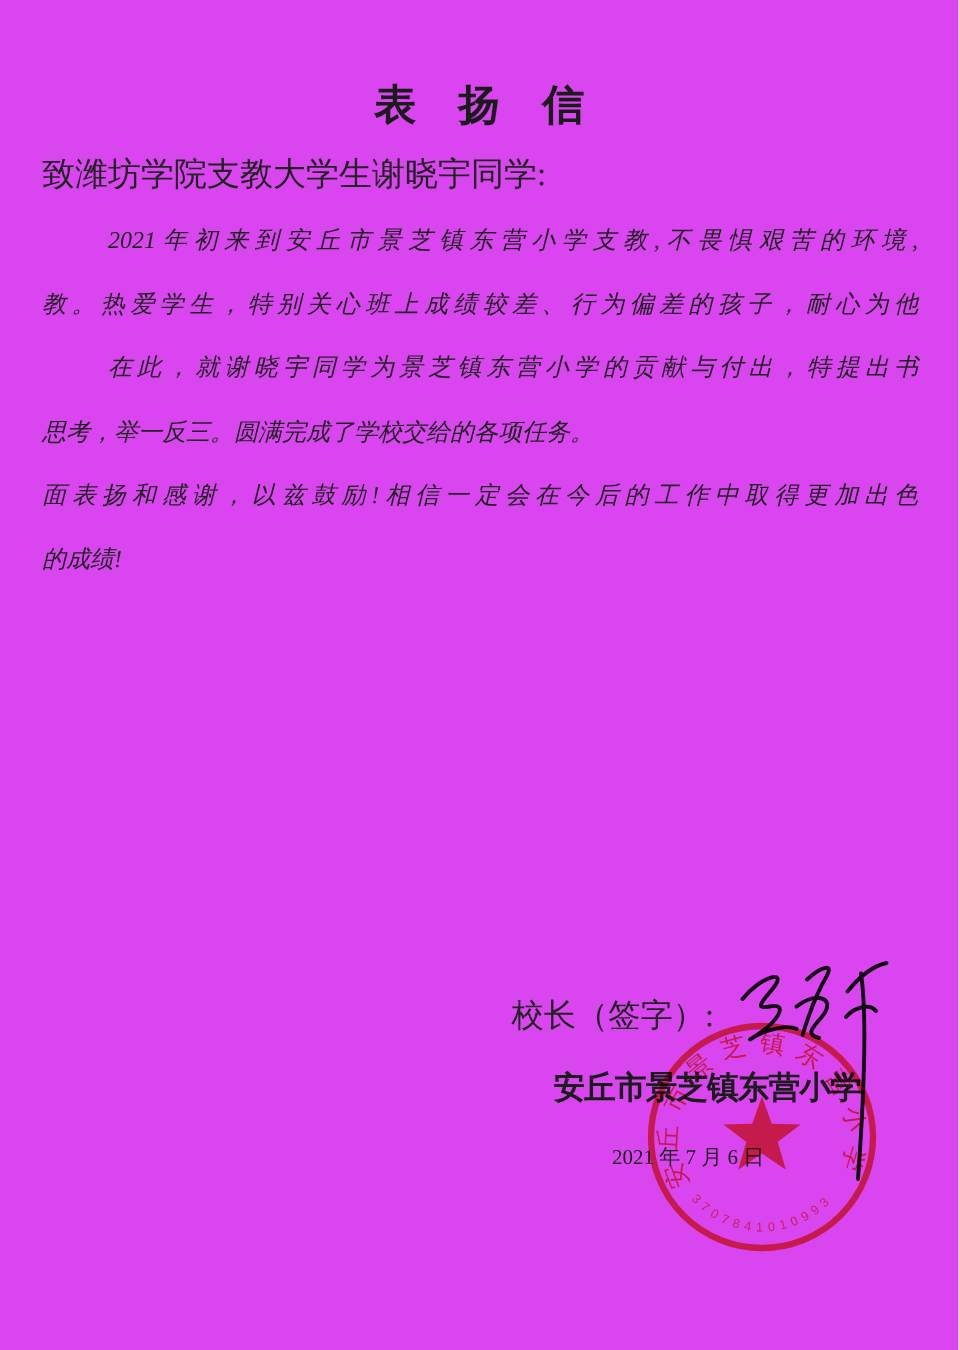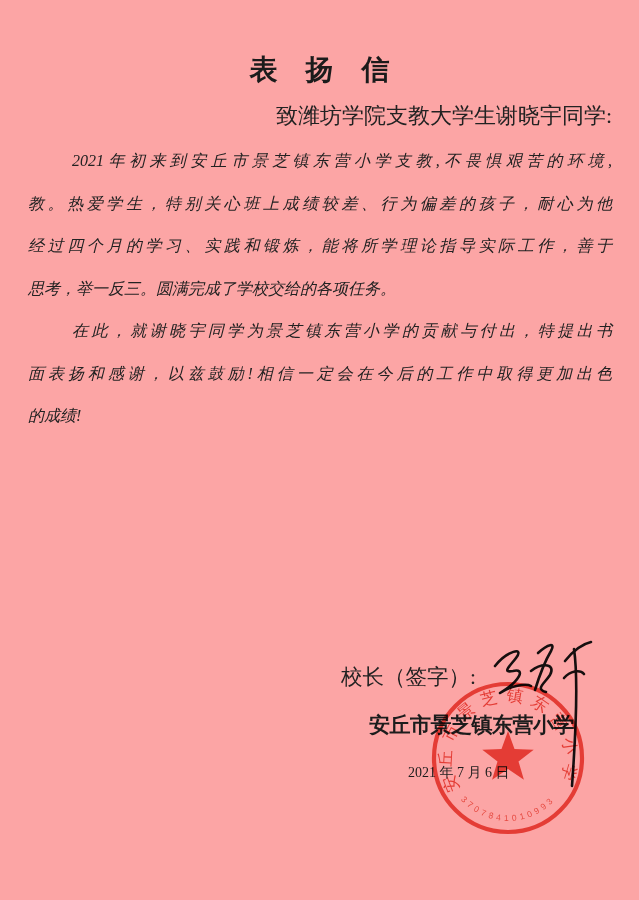--- a/index.html
+++ b/index.html
@@ -1,36 +1,35 @@
 <!DOCTYPE html>
 <html><head>
 <meta charset="utf-8">
 <style>
   html,body{margin:0;padding:0;background:#ffffff;}
   .page{
     position:relative;
     width:639px;height:900px;
-    background:#fca5a5;
+    background:#d946ef;
     overflow:hidden;
     font-family:"Liberation Serif", serif;
     color:#1e1e1e;
   }
   .title{
     position:absolute;top:50px;left:0;width:639px;
     text-align:center;
     font-family:"Liberation Sans", sans-serif;
     font-weight:bold;
     font-size:28px;line-height:40px;
     color:#1b1b1b;
   }
   .salutation{
     position:absolute;top:102px;left:28px;width:584px;
     font-size:22px;line-height:28px;
     color:#222;
-    text-align:right;
   }
   .body-text{
     position:absolute;top:140px;left:28px;width:584px;
   }
   .line{
     height:42.5px;line-height:42.5px;
     font-size:16px;
     color:#222;
     text-align:justify;
     text-align-last:justify;
@@ -68,23 +67,22 @@
 
 <div class="page">
 
   <div class="title">表　扬　信</div>
 
   <div class="salutation">致潍坊学院支教大学生谢晓宇同学:</div>
 
   <div class="body-text">
     <div class="line indent">2021年初来到安丘市景芝镇东营小学支教,不畏惧艰苦的环境,</div>
     <div class="line">教。热爱学生，特别关心班上成绩较差、行为偏差的孩子，耐心为他</div>
-    <div class="line">经过四个月的学习、实践和锻炼，能将所学理论指导实际工作，善于</div>
+    <div class="line indent">在此，就谢晓宇同学为景芝镇东营小学的贡献与付出，特提出书</div>
     <div class="line end">思考，举一反三。圆满完成了学校交给的各项任务。</div>
-    <div class="line indent">在此，就谢晓宇同学为景芝镇东营小学的贡献与付出，特提出书</div>
     <div class="line">面表扬和感谢，以兹鼓励!相信一定会在今后的工作中取得更加出色</div>
     <div class="line end">的成绩!</div>
   </div>
 
   <div class="sig-principal">校长（签字）:</div>
   <div class="sig-school">安丘市景芝镇东营小学</div>
   <div class="sig-date">2021 年 7 月 6 日</div>
 
   <svg class="seal" viewBox="0 0 168 168" xmlns="http://www.w3.org/2000/svg">
     <circle cx="84" cy="84" r="74" fill="none" stroke="#e23b2e" stroke-width="4.2" opacity="0.9"></circle>

